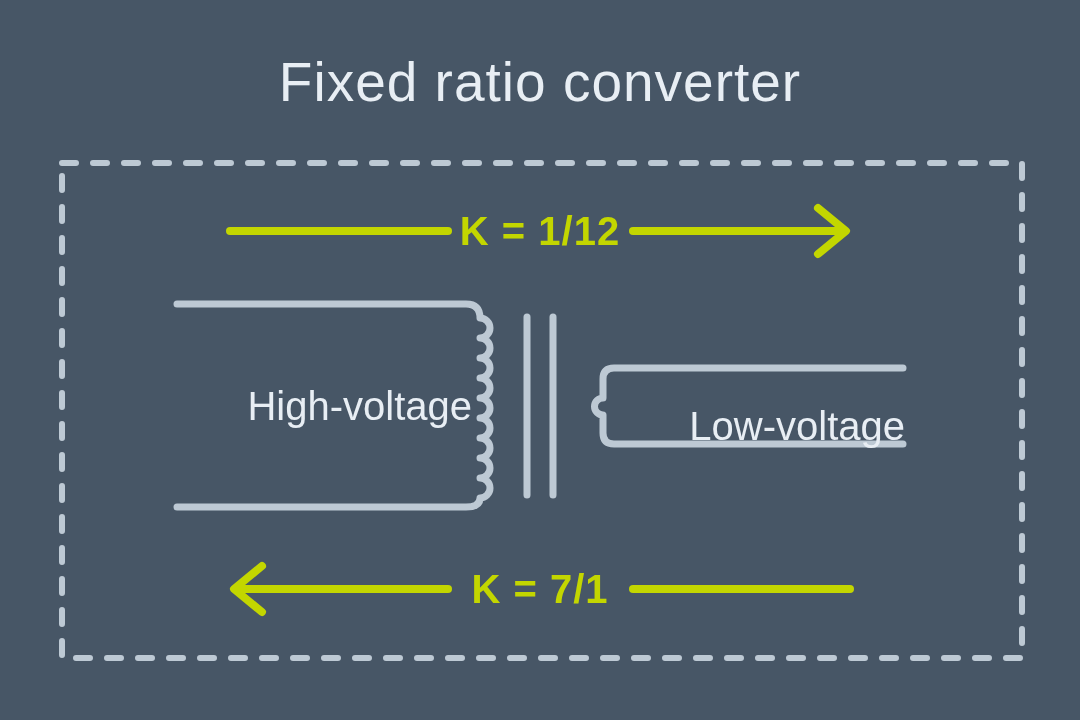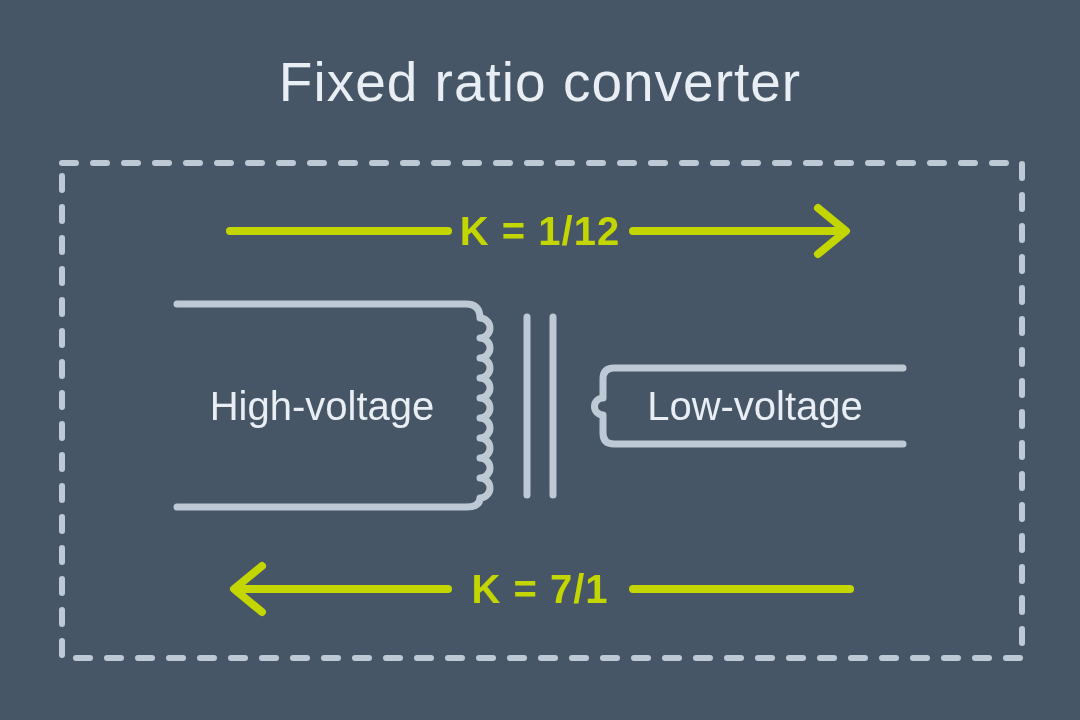--- a/index.html
+++ b/index.html
@@ -30,27 +30,27 @@
     position: absolute; left: 0; width: 1080px;
     text-align: center;
     font-size: 40px; font-weight: 700; letter-spacing: 1px;
     color: var(--accent);
     line-height: 40px;
   }
   .ratio-top { top: 211px; }
   .ratio-bottom { top: 569px; }
   .winding-label {
     position: absolute; top: 385px;
-    width: 300px; text-align: center;
+    width: 300px; text-align: right;
     font-size: 40px; font-weight: 300;
     color: var(--text);
     line-height: 42px;
   }
   .hv-label { left: 172px; }
-  .lv-label { left: 605px; }
+  .lv-label { left: 605px; margin-top: 20px; }
 </style>
 </head>
 <body>
 
 <div class="canvas">
 
   <div class="title">Fixed ratio converter</div>
 
   <svg class="svg-layer" width="1080" height="720" viewBox="0 0 1080 720">
 

